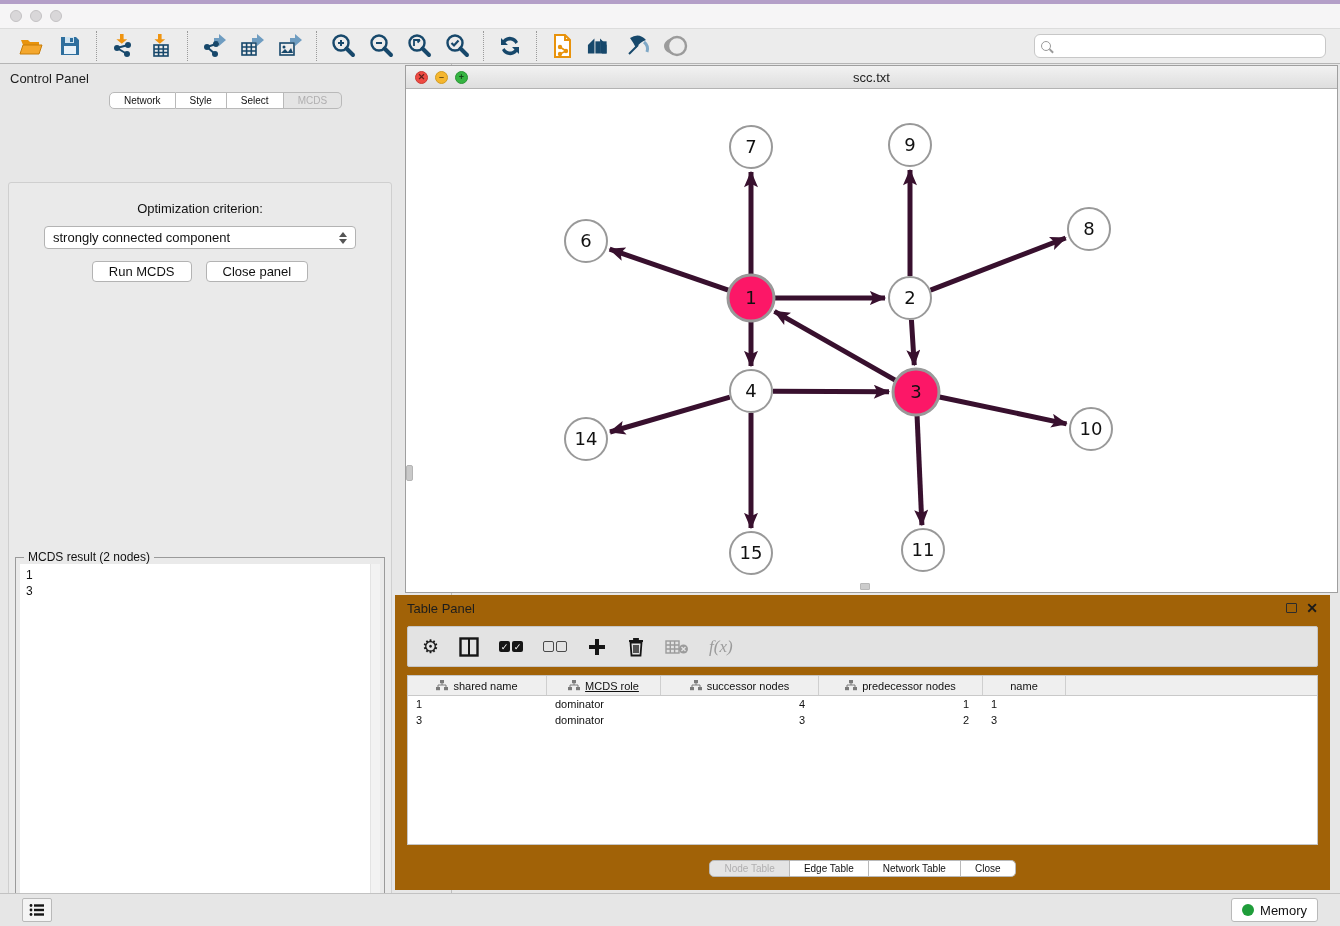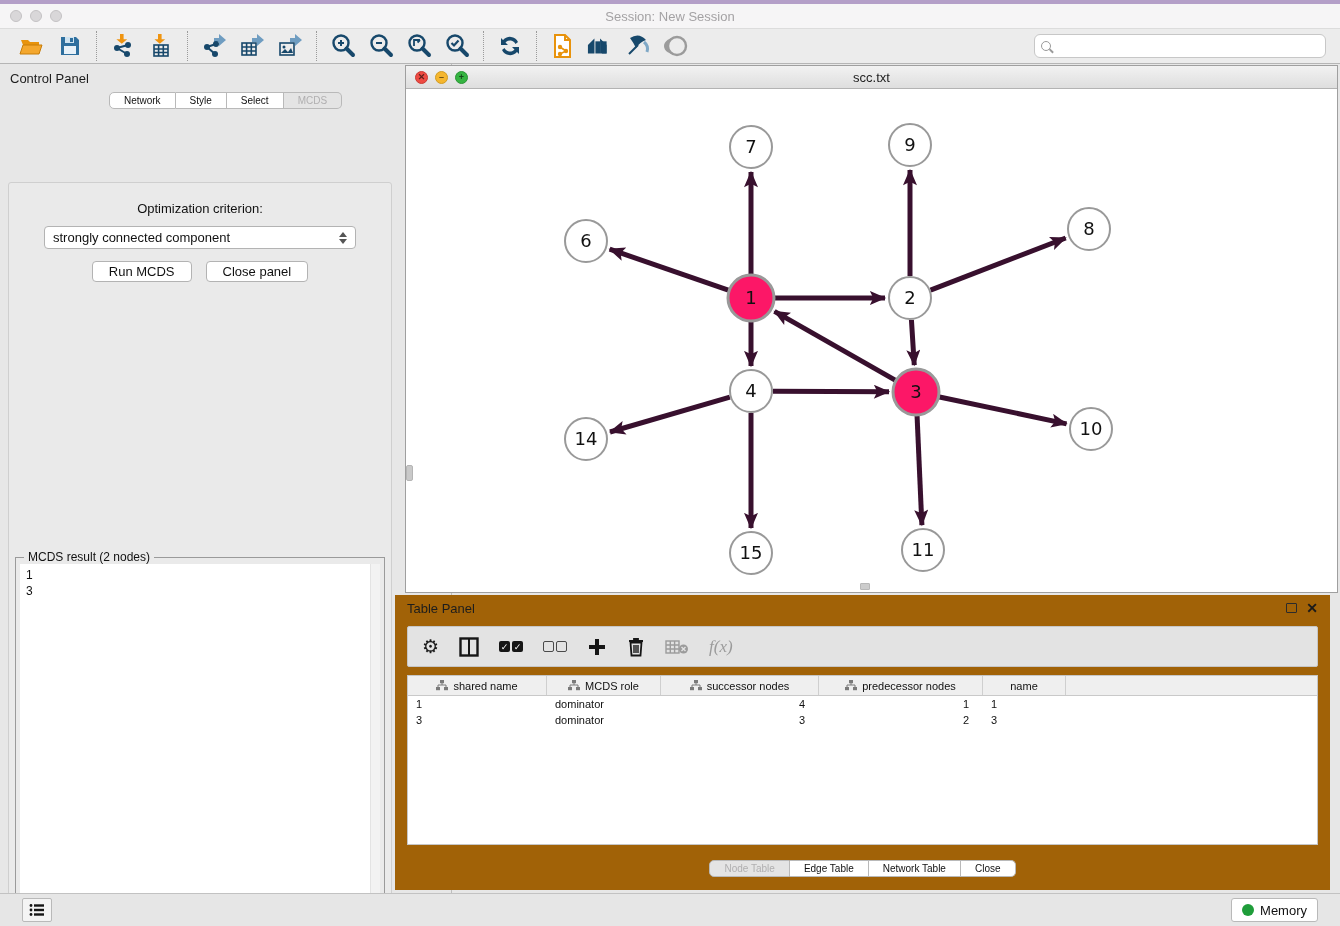--- a/index.html
+++ b/index.html
@@ -124,21 +124,20 @@
 <body>
 
 <div class="abs desktop-strip"></div>
 
 <div class="abs titlebar">
   <div class="traffic">
     <span class="light"></span>
     <span class="light"></span>
     <span class="light"></span>
   </div>
-  <div class="win-title">Session: New Session</div>
 </div>
 
 <div class="abs toolbar">
   <div class="tgroup">
     <span class="tbtn">
       <svg width="26" height="22" viewBox="0 0 26 22">
         <path d="M2 5 h7 l2 2 h9 v3 H4 z" fill="#e8930c"></path>
         <path d="M4 10 h19 l-3 9 H1 z" fill="#f4a72d" stroke="#c77c08"></path>
       </svg>
     </span>
@@ -454,21 +453,21 @@
     <div class="thead" id="table-head">
         <div class="th" style="width: 139px;">
           <svg width="12" height="11" viewBox="0 0 12 11">
             <rect x="4" y="0" width="4" height="3.2" fill="#7a7a7a"></rect>
             <path d="M6 3 v2 M2 7 v-2 h8 v2" stroke="#7a7a7a" fill="none"></path>
             <rect x="0" y="7" width="4" height="3.2" fill="#7a7a7a"></rect>
             <rect x="8" y="7" width="4" height="3.2" fill="#7a7a7a"></rect>
           </svg>
           <span>shared name</span>
         </div>
-        <div class="th" style="width: 114px;">
+        <div class="th" style="width: 114px; text-decoration: underline;">
           <svg width="12" height="11" viewBox="0 0 12 11">
             <rect x="4" y="0" width="4" height="3.2" fill="#7a7a7a"></rect>
             <path d="M6 3 v2 M2 7 v-2 h8 v2" stroke="#7a7a7a" fill="none"></path>
             <rect x="0" y="7" width="4" height="3.2" fill="#7a7a7a"></rect>
             <rect x="8" y="7" width="4" height="3.2" fill="#7a7a7a"></rect>
           </svg>
           <span>MCDS role</span>
         </div>
         <div class="th" style="width: 158px;">
           <svg width="12" height="11" viewBox="0 0 12 11">

